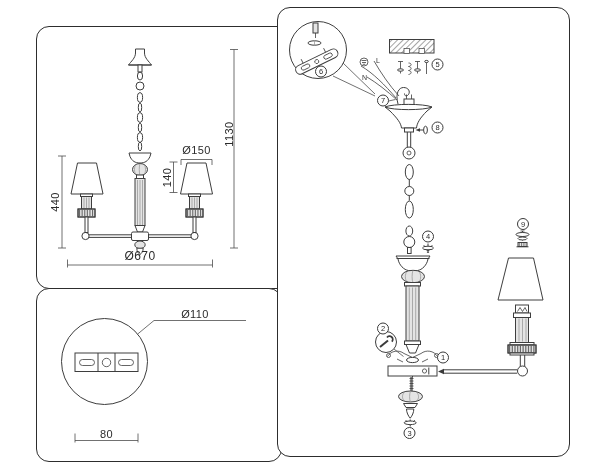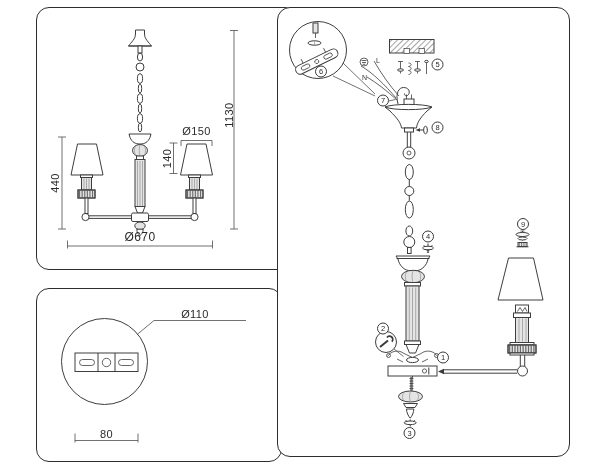--- a/index.html
+++ b/index.html
@@ -1,18 +1,18 @@
 <!DOCTYPE html>
 <html><head>
 <meta charset="utf-8">
 <style>
   html,body{margin:0;padding:0;background:#fff;}
   body{width:600px;height:466px;position:relative;overflow:hidden;font-family:"Liberation Sans",sans-serif;}
   .panel{position:absolute;border:1.5px solid #2d2d2d;border-radius:13px;background:#fff;box-sizing:border-box;}
-  #panelA{left:36px;top:7px;width:262px;height:263px;padding-left:33px;}
+  #panelA{left:36px;top:26px;width:262px;height:263px;padding-left:33px;}
   #panelB{left:36px;top:288px;width:246px;height:174px;}
   #panelC{left:277px;top:7px;width:293px;height:450px;}
   .panel svg{position:absolute;left:-1px;top:-1px;}
   .ln{stroke:#3e3e3e;stroke-width:1;fill:none;}
   .th{stroke:#3e3e3e;stroke-width:.8;fill:none;}
   .fw{fill:#fff;stroke:#3e3e3e;stroke-width:1;}
   .fg{fill:#e4e4e4;stroke:#3e3e3e;stroke-width:1;}
   .rib{stroke:#8f8f8f;stroke-width:.7;fill:none;}
   .dim{stroke:#4d4d4d;stroke-width:.8;fill:none;}
   .dtx{font-size:11px;fill:#2b2b2b;letter-spacing:.4px;}

